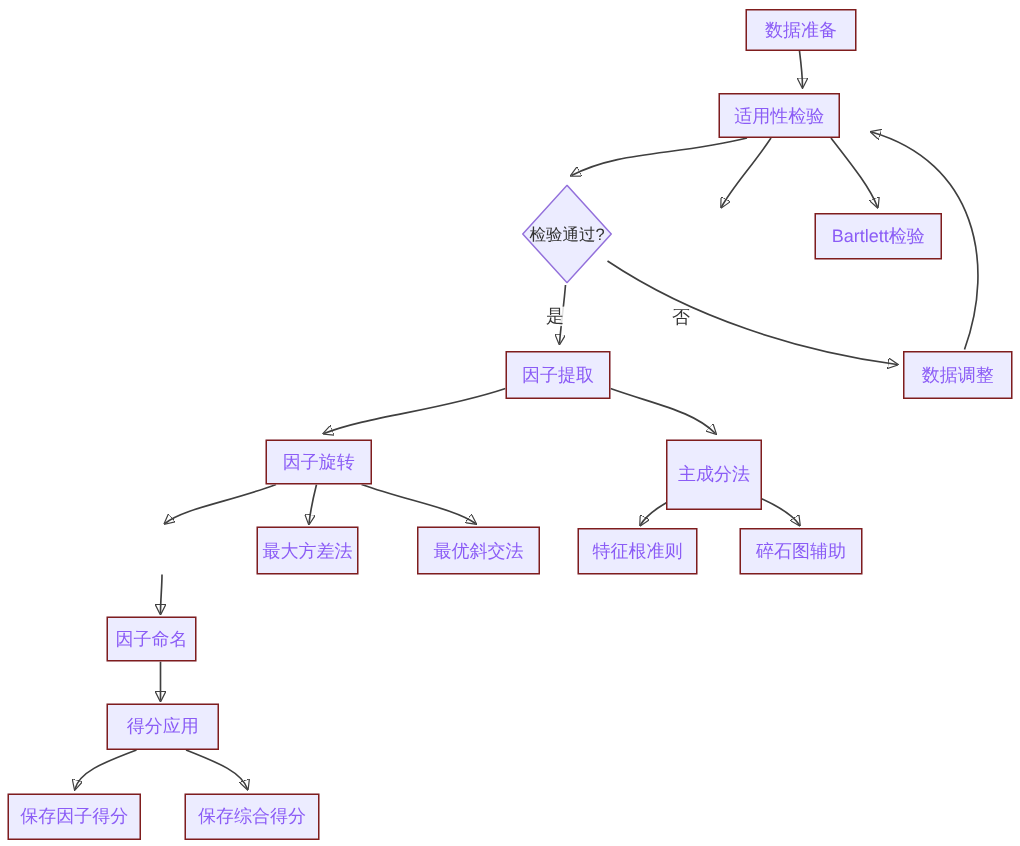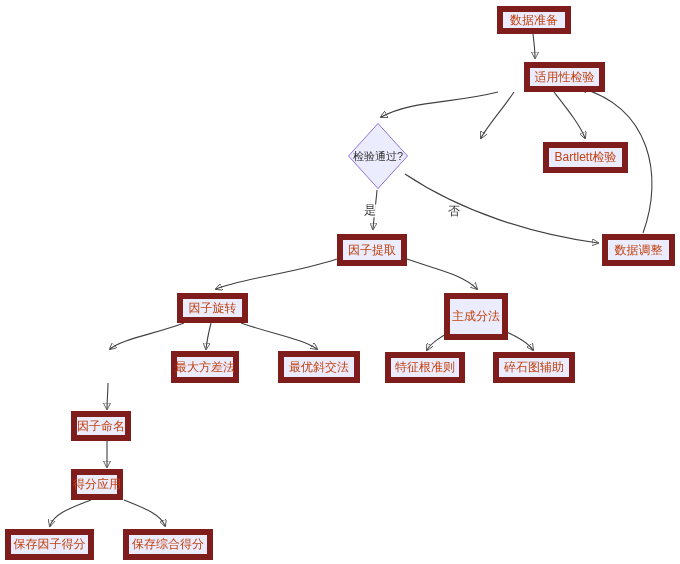--- a/index.html
+++ b/index.html
@@ -19,22 +19,22 @@
   }
   .edges-svg path {
     fill: none;
     stroke: #3f3f3f;
     stroke-width: 1.1;
   }
   .node {
     position: absolute;
     box-sizing: border-box;
     background: #ECECFF;
-    border: 6px solid #7f1d1d;
-    color: #c2410c;
+    border: 1px solid #7f1d1d;
+    color: #8b5cf6;
     font-size: 12px;
     display: flex;
     align-items: center;
     justify-content: center;
     white-space: nowrap;
     text-align: center;
   }
   .diamond {
     position: absolute;
     display: flex;
@@ -84,21 +84,21 @@
     <path d="M 462,325 C 446,334 432,341 427,350" marker-end="url(#arrowhead)"></path>
     <path d="M 491,325 C 512,334 527,341 533,350" marker-end="url(#arrowhead)"></path>
     <path d="M 108,383 C 108,391 107,400 107,409" marker-end="url(#arrowhead)"></path>
     <path d="M 107,441 C 107,449 107,458 107,467" marker-end="url(#arrowhead)"></path>
     <path d="M 91,500 C 67,509 53,515 50,526" marker-end="url(#arrowhead)"></path>
     <path d="M 124,500 C 147,509 161,515 165,526" marker-end="url(#arrowhead)"></path>
   </svg>
 
   <div class="node" style="left:497px; top:6px; width:74px; height:28px;">数据准备</div>
 
-  <div class="node" style="left:524px; top:62px; width:81px; height:30px;">适用性检验</div>
+  <div class="node" style="left:479px; top:62px; width:81px; height:30px;">适用性检验</div>
 
 
   <div class="node" style="left:543px; top:142px; width:85px; height:31px;">Bartlett检验</div>
 
   <div class="diamond" style="left:348px; top:123px; width:60px; height:66px;">
     <svg width="60" height="66" viewBox="0 0 60 66">
       <polygon points="30,0.5 59.5,33 30,65.5 0.5,33" fill="#ECECFF" stroke="#9370DB" stroke-width="1"></polygon>
     </svg>
     <span class="dlabel">检验通过?</span>
   </div>
@@ -115,21 +115,21 @@
   <div class="node" style="left:171px; top:351px; width:68px; height:32px;">最大方差法</div>
 
   <div class="node" style="left:278px; top:351px; width:82px; height:32px;">最优斜交法</div>
 
   <div class="node" style="left:385px; top:352px; width:80px; height:31px;">特征根准则</div>
 
   <div class="node" style="left:493px; top:352px; width:82px; height:31px;">碎石图辅助</div>
 
   <div class="node" style="left:71px; top:411px; width:60px; height:30px;">因子命名</div>
 
-  <div class="node" style="left:71px; top:469px; width:52px; height:31px;">得分应用</div>
+  <div class="node" style="left:71px; top:469px; width:75px; height:31px;">得分应用</div>
 
   <div class="node" style="left:5px; top:529px; width:89px; height:31px;">保存因子得分</div>
 
   <div class="node" style="left:123px; top:529px; width:90px; height:31px;">保存综合得分</div>
 
   <div class="edge-label" style="left:370px; top:211px;">是</div>
 
   <div class="edge-label" style="left:454px; top:212px;">否</div>
 
 </div>

